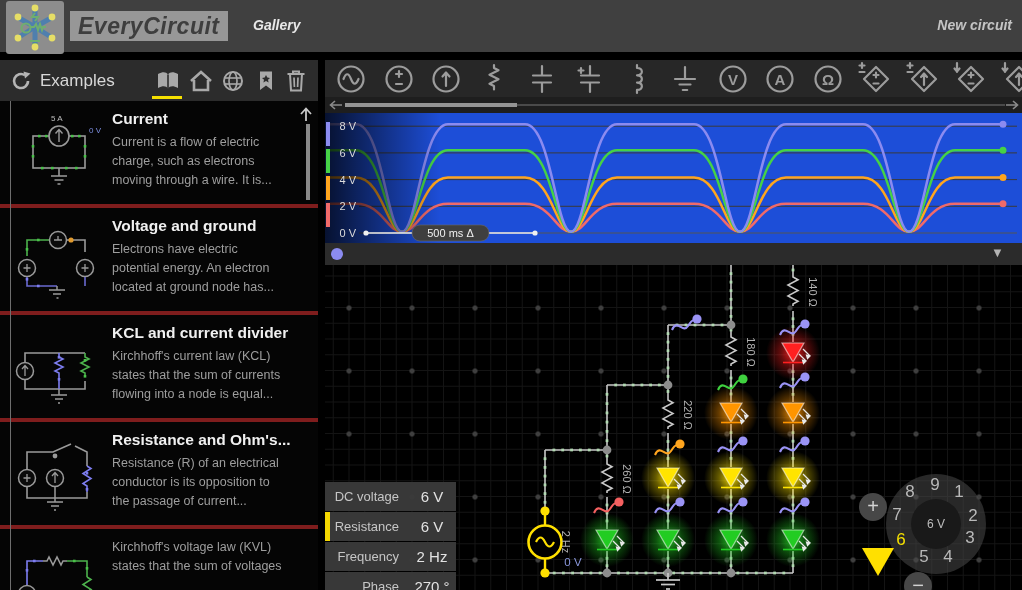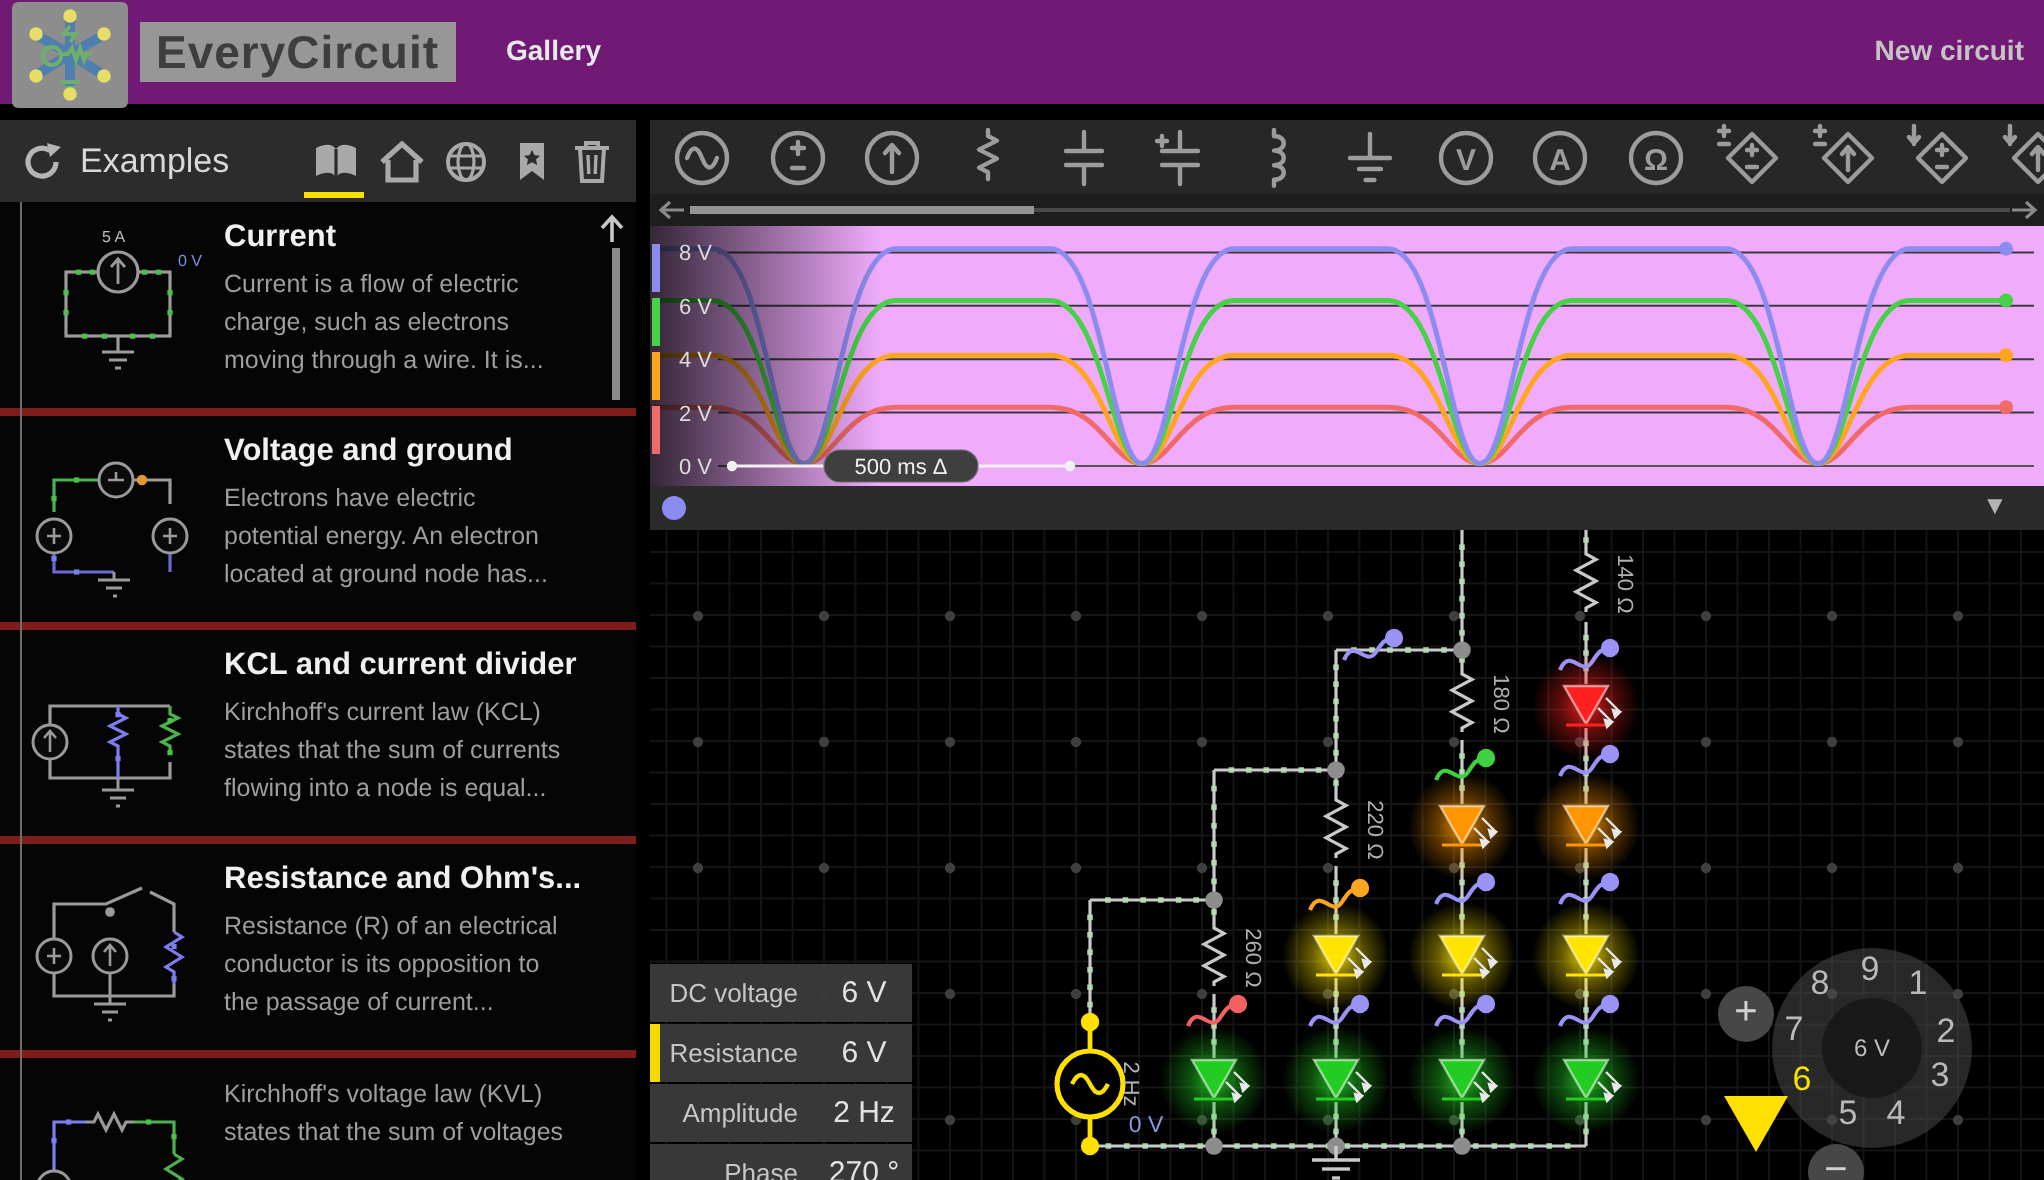--- a/index.html
+++ b/index.html
@@ -1,21 +1,21 @@
 <!DOCTYPE html>
 <html><head>
 <meta charset="utf-8">
 <style>
   * { margin:0; padding:0; box-sizing:border-box; }
   html,body { background:#000; }
   body { width:1022px; height:590px; overflow:hidden; font-family:"Liberation Sans", sans-serif; position:relative; }
   .abs { position:absolute; }
 
   
-  #nav { left:0; top:0; width:1022px; height:52px; background:#701a75; }
+  #nav { left:0; top:0; width:1022px; height:52px; background:#404040;font-style:italic; }
   #logo-tile { left:6px; top:1px; width:58px; height:53px; background:#8d8d8d; border-radius:3px; }
   #brand-box { left:70px; top:11px; height:30px; padding:0 8px; background:#979797; }
   #brand-box span { font-size:23px; font-weight:bold; color:#3e3e3e; line-height:30px; letter-spacing:.5px; }
   #nav-gallery { left:253px; top:17px; font-size:14px; font-weight:bold; color:#e8e8e8; }
   #nav-new { right:10px; top:17px; font-size:14px; font-weight:bold; color:#c4c4c4; }
 
   
   #sidebar { left:0; top:60px; width:318px; height:530px; background:#c4b5fd; overflow:hidden; }
   #sb-header { left:0; top:0; width:318px; height:41px; background:#2c2c2c; }
   #sb-title { left:40px; top:0; line-height:41px; font-size:17px; color:#d8d8d8; }
@@ -32,21 +32,21 @@
 
   
   #toolbar { left:325px; top:60px; width:697px; height:37px; background:#272727; overflow:hidden; }
   .tool { position:absolute; top:1px; width:40px; height:35px; cursor:pointer; }
   #scrollrow { left:325px; top:97px; width:697px; height:16px; background:#1e1e1e; }
   #sr-track { left:20px; top:7px; width:660px; height:2px; background:#4a4a4a; }
   #sr-thumb { left:20px; top:6px; width:172px; height:4px; background:#949494; cursor:pointer; }
   .sr-arrow { top:1px; width:16px; height:14px; }
 
   
-  #plot { left:325px; top:113px; width:697px; height:130px; background:#f0abfc; cursor:grab; }
+  #plot { left:325px; top:113px; width:697px; height:130px; background:#1d4ed8; cursor:grab; }
   #stats { left:325px; top:243px; width:697px; height:22px; background:#2b2b2b; font-size:12.5px; }
   #legend-dot { left:6px; top:5px; width:12px; height:12px; border-radius:50%; cursor:pointer; }
   #stat-line { left:28px; top:3px; white-space:nowrap; }
   #stat-line .sl { color:#989898; margin-left:14px; }
   #stat-line .sv { color:#d2d2d2; margin-left:7px; }
   #stat-line .sl:first-child { margin-left:0; }
   #stats-caret { left:666px; top:2px; color:#b4b4b4; font-size:13px; cursor:pointer; }
 
   
   #canvas { left:325px; top:265px; width:697px; height:325px; overflow:hidden;
@@ -778,21 +778,21 @@
       <span class="pl">DC voltage</span>
       <span class="pv">6 V</span>
     </div>
     <div class="prow selected">
       <div class="sel-bar"></div>
       <span class="pl">Resistance</span>
       <span class="pv">6 V</span>
     </div>
     <div class="prow">
 
-      <span class="pl">Amplitude</span>
+      <span class="pl">Frequency</span>
       <span class="pv">2 Hz</span>
     </div>
     <div class="prow">
 
       <span class="pl">Phase</span>
       <span class="pv">270 °</span>
     </div>
   </div>
 
   <div id="dial" class="abs"></div>

